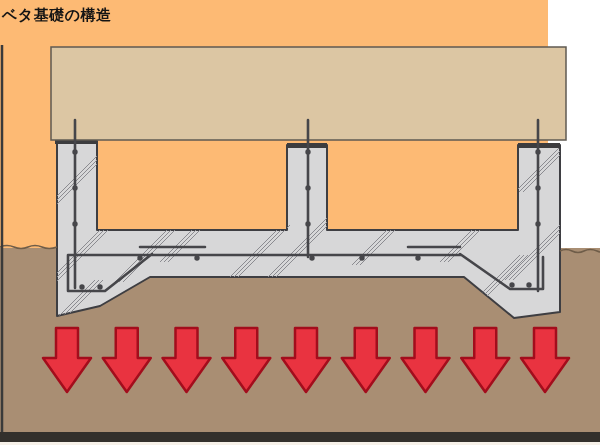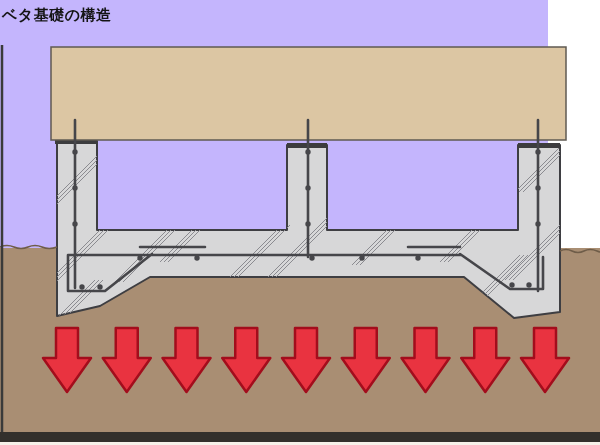--- a/index.html
+++ b/index.html
@@ -1,17 +1,17 @@
 <!DOCTYPE html>
 <html><head>
 <meta charset="utf-8">
 <style>
   html,body{margin:0;padding:0;background:#ffffff;}
   body{width:600px;height:445px;overflow:hidden;font-family:"Liberation Sans",sans-serif;}
-  #stage{position:relative;width:548px;height:445px;background:#c4b5fd;}
+  #stage{position:relative;width:548px;height:445px;background:#fdba74;}
   #diagram-title{
     position:absolute;left:2px;top:6px;margin:0;
     font-size:15px;font-weight:bold;color:#141414;letter-spacing:.5px;
     font-family:"Liberation Sans",sans-serif;
   }
   svg{position:absolute;left:0;top:0;display:block;}
 </style>
 </head>
 <body>
 

